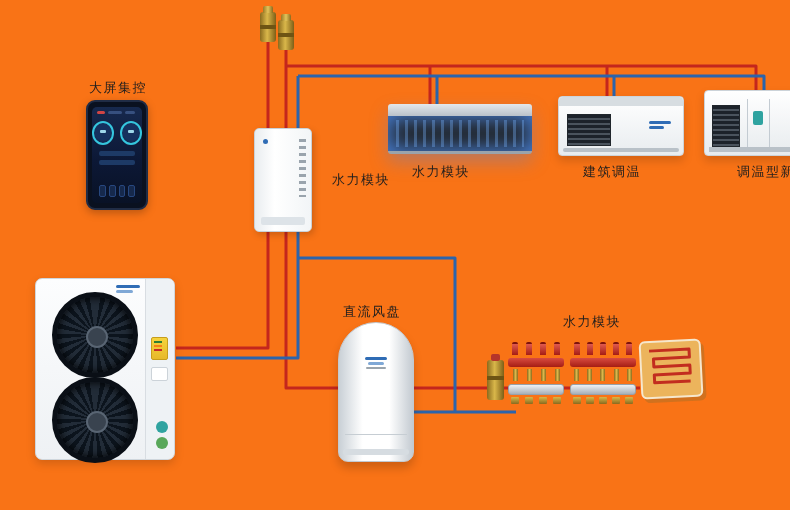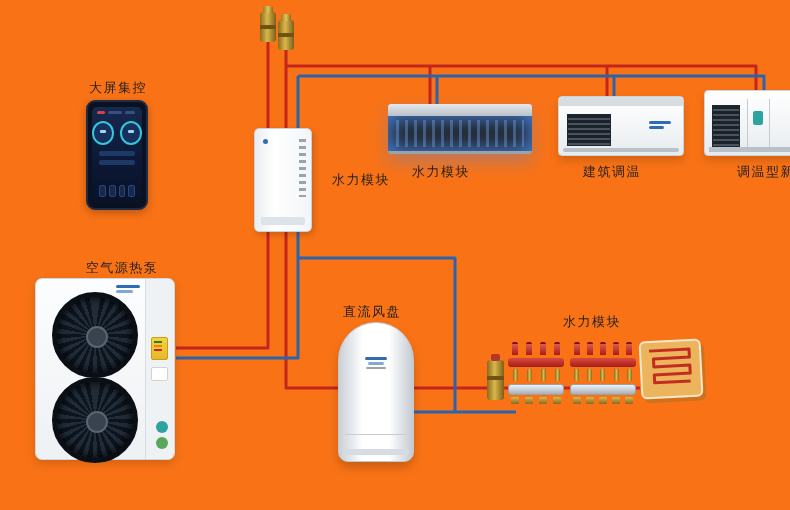--- a/index.html
+++ b/index.html
@@ -146,21 +146,20 @@
       <path d="M298 76 H764 V100" stroke="#2b64ab"></path>
       <path d="M437 76 V110" stroke="#2b64ab"></path>
       <path d="M614 76 V106" stroke="#2b64ab"></path>
       <path d="M298 76 V358 H176" stroke="#2b64ab"></path>
       <path d="M298 258 H455 V412" stroke="#2b64ab"></path>
       <path d="M408 412 H516" stroke="#2b64ab"></path>
     </g>
   </svg>
 
   <div class="lbl" style="left:77px;top:79px;width:82px">大屏集控</div>
-  <div class="lbl" style="left:70px;top:259px;width:104px">空气源热泵</div>
   <div class="lbl" style="left:320px;top:171px;width:70px;text-align:right">水力模块</div>
   <div class="lbl" style="left:400px;top:163px;width:82px">水力模块</div>
   <div class="lbl" style="left:570px;top:163px;width:84px">建筑调温</div>
   <div class="lbl" style="left:737px;top:163px;width:90px;text-align:left">调温型新风</div>
   <div class="lbl" style="left:336px;top:303px;width:72px">直流风盘</div>
   <div class="lbl" style="left:552px;top:313px;width:80px">水力模块</div>
 
   <div class="comp phone">
     <div class="screen">
       <div class="ph-top">

